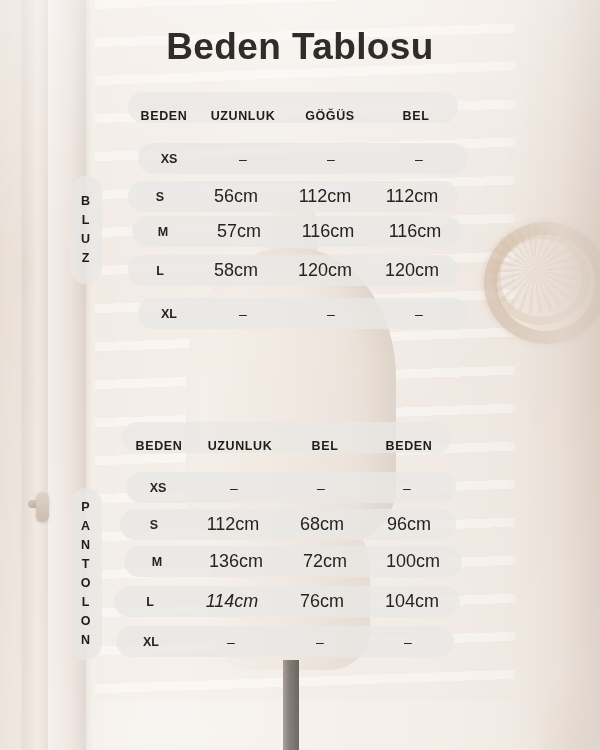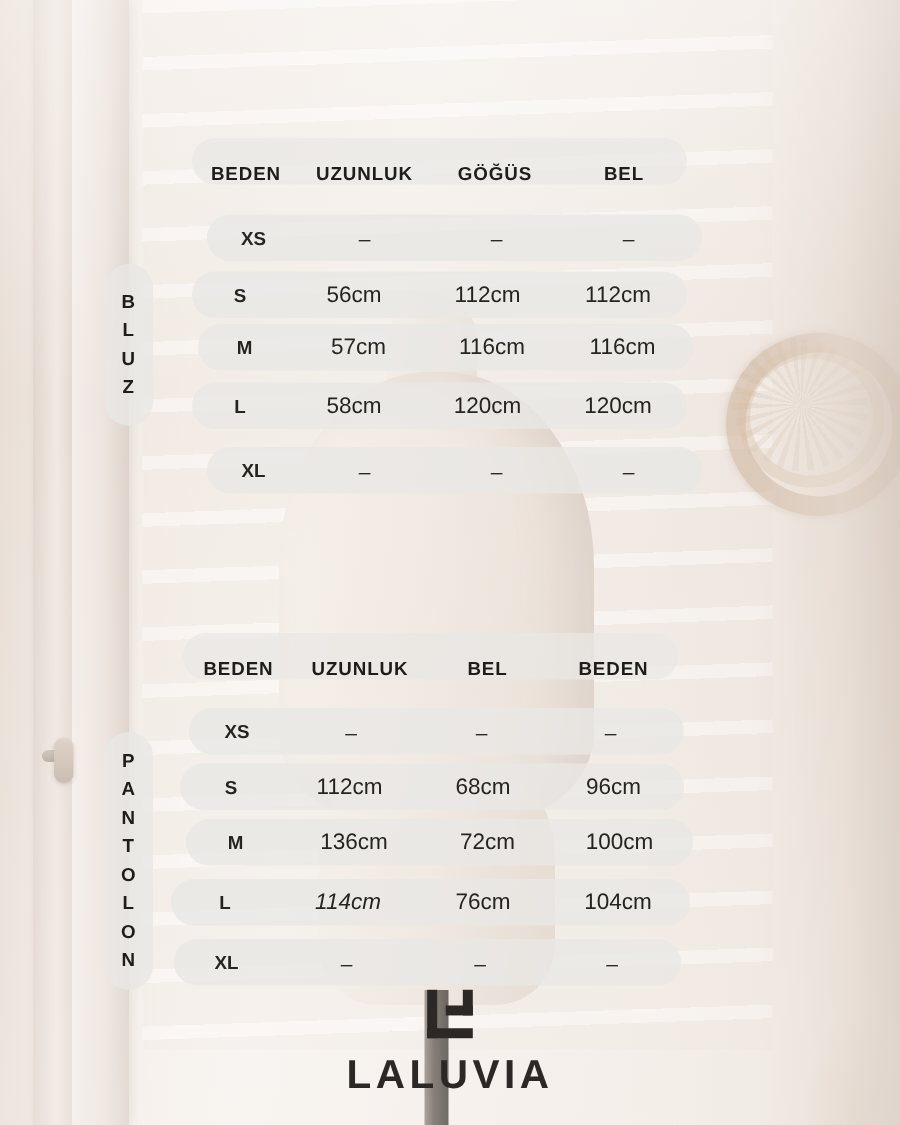--- a/index.html
+++ b/index.html
@@ -160,21 +160,21 @@
     height: 31px;
     display: flex;
     align-items: center;
   }
   .pill.header-pill {
     background: rgba(233,231,229,0.72);
     align-items: flex-end;
   }
   .cell {
     text-align: center;
-    font-size: 15px;
+    font-size: 18px;
     color: #26241f;
   }
   .cell.head {
     font-weight: bold;
     font-size: 12.5px;
     letter-spacing: 0.6px;
     color: #1f1d1a;
   }
   .cell.size {
     font-weight: bold;
@@ -243,20 +243,21 @@
     <div class="wreath"></div>
     <div class="wreath2"></div>
     <div class="wreath-fluff"></div>
     <div class="pampas"></div>
     <div class="right-wall"></div>
     <div class="overlay-haze"></div>
   </div>
 
   <div class="content">
 
+    <div class="title">Beden Tablosu</div>
 
     <div class="vlabel" style="left:70px; top:176px; height:108px;">
       <span>B</span>
       <span>L</span>
       <span>U</span>
       <span>Z</span>
     </div>
 
     <div class="pill header-pill" style="left:128px; top:92px; width:330px;">
       <div class="cell head" style="width:72px;">BEDEN</div>
@@ -346,24 +347,15 @@
       <div class="cell" style="width:92px;">104cm</div>
     </div>
 
     <div class="pill" style="left:116px; top:626px; width:338px;">
       <div class="cell size" style="width:70px;">XL</div>
       <div class="cell dash" style="width:90px;">–</div>
       <div class="cell dash" style="width:88px;">–</div>
       <div class="cell dash" style="width:88px;">–</div>
     </div>
 
-    <div class="brand">
-      <svg class="brand-mark" viewBox="0 0 40 40">
-        <rect x="4" y="3" width="7" height="34" fill="#2b2825"></rect>
-        <rect x="4" y="30" width="32" height="7" fill="#2b2825"></rect>
-        <rect x="29" y="3" width="7" height="18" fill="#2b2825"></rect>
-        <rect x="17" y="14" width="19" height="7" fill="#2b2825"></rect>
-      </svg>
-      <div class="brand-name">LALUVIA</div>
-    </div>
 
   </div>
 </div>
 
 </body></html>

